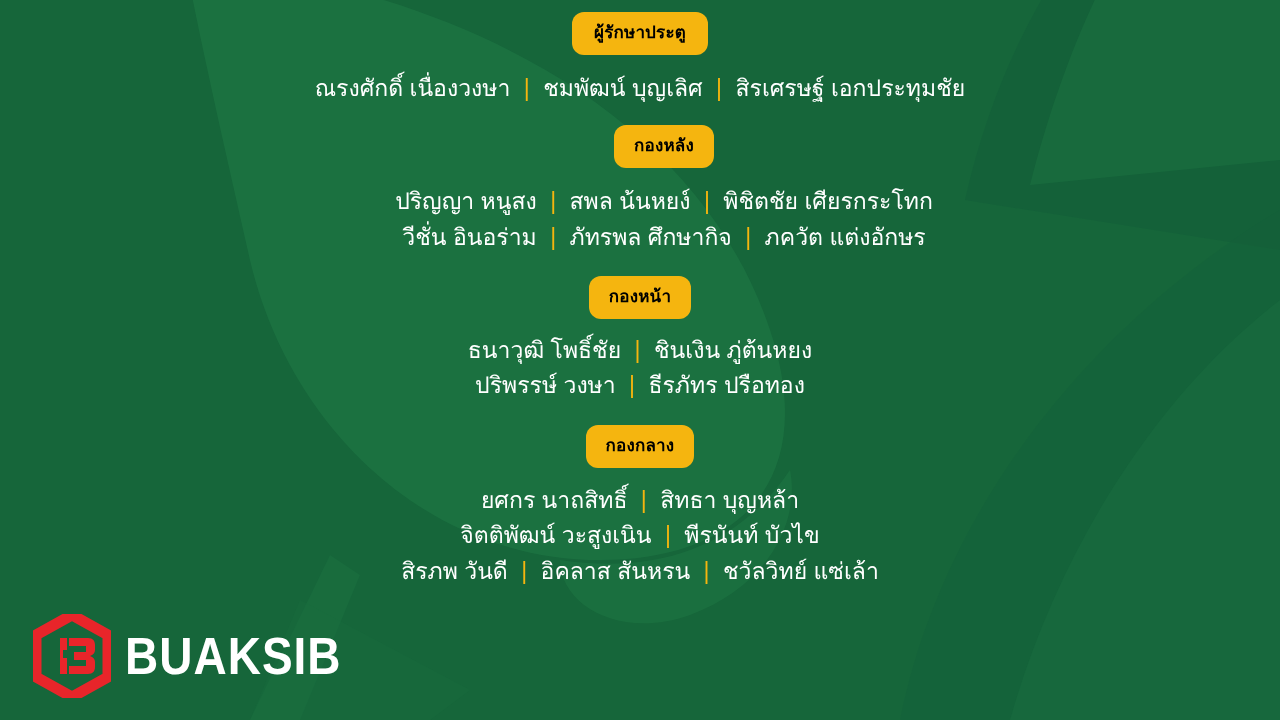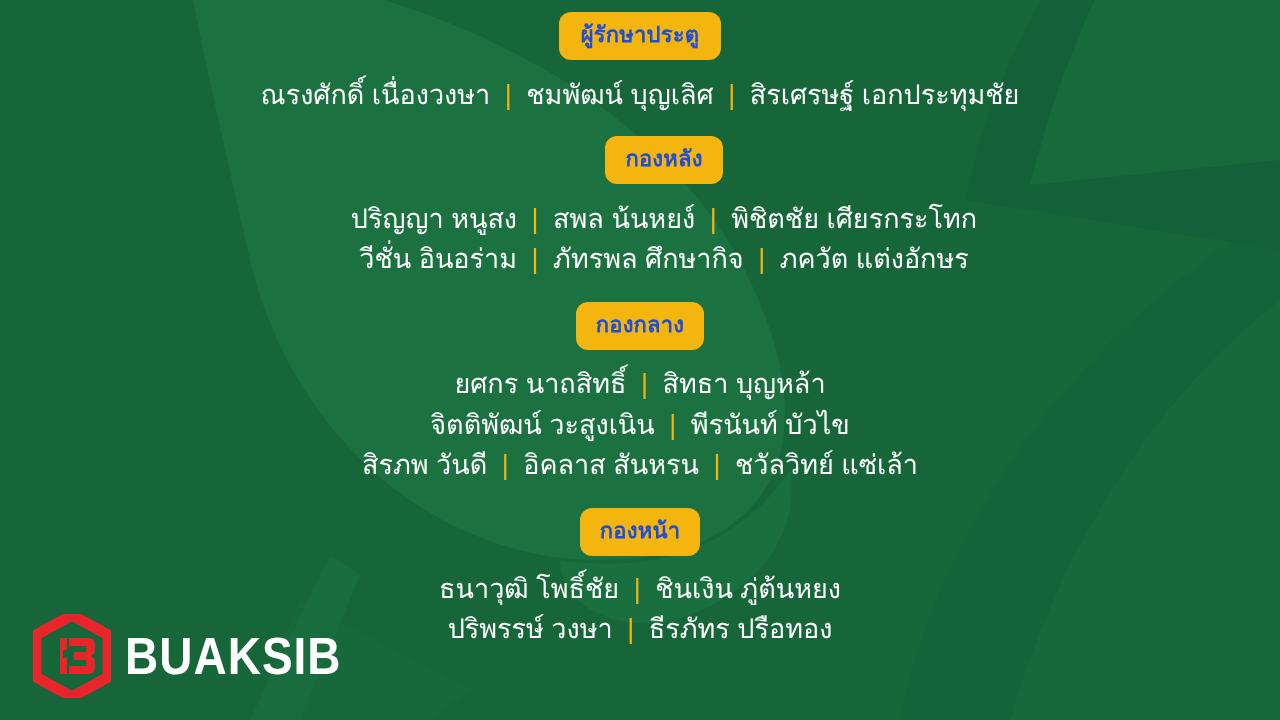--- a/index.html
+++ b/index.html
@@ -47,44 +47,44 @@
   .section {
     width: 100%;
     display: flex;
     flex-direction: column;
     align-items: center;
   }
 
   .badge {
     display: inline-block;
     background: #F5B50F;
-    color: #1d4ed8;
+    color: #000000;
     font-weight: 700;
-    font-size: 22px;
+    font-size: 17px;
     line-height: 1;
     letter-spacing: 0.2px;
     padding: 12px 20px 14px 20px;
     border-radius: 12px;
     white-space: nowrap;
     text-align: center;
   }
 
   .badge-gk      { padding: 12px 22px 14px 22px; }
 
   .names {
     margin-top: 16px;
     display: flex;
     flex-direction: column;
     align-items: center;
     gap: 5px;
   }
 
   .name-row {
     color: #FFFFFF;
-    font-size: 27px;
+    font-size: 23px;
     line-height: 1.32;
     white-space: nowrap;
     text-align: center;
     font-weight: 400;
   }
 
   .sep {
     color: #F5B50F;
     font-weight: 400;
     padding: 0 7px;
@@ -172,55 +172,55 @@
         <div class="name-row">
           <span>วีชั่น อินอร่าม</span>
           <span class="sep">|</span>
           <span>ภัทรพล ศึกษากิจ</span>
           <span class="sep">|</span>
           <span>ภควัต แต่งอักษร</span>
         </div>
       </div>
     </div>
 
+    <div class="section s-fw">
+      <div class="badge">กองหน้า</div>
+      <div class="names">
+        <div class="name-row">
+          <span>ธนาวุฒิ โพธิ์ชัย</span>
+          <span class="sep">|</span>
+          <span>ชินเงิน ภู่ต้นหยง</span>
+        </div>
+        <div class="name-row">
+          <span>ปริพรรษ์ วงษา</span>
+          <span class="sep">|</span>
+          <span>ธีรภัทร ปรือทอง</span>
+        </div>
+      </div>
+    </div>
+
     <div class="section s-mf">
       <div class="badge">กองกลาง</div>
       <div class="names">
         <div class="name-row">
           <span>ยศกร นาถสิทธิ์</span>
           <span class="sep">|</span>
           <span>สิทธา บุญหล้า</span>
         </div>
         <div class="name-row">
           <span>จิตติพัฒน์ วะสูงเนิน</span>
           <span class="sep">|</span>
           <span>พีรนันท์ บัวไข</span>
         </div>
         <div class="name-row">
           <span>สิรภพ วันดี</span>
           <span class="sep">|</span>
           <span>อิคลาส สันหรน</span>
           <span class="sep">|</span>
           <span>ชวัลวิทย์ แซ่เล้า</span>
-        </div>
-      </div>
-    </div>
-
-    <div class="section s-fw">
-      <div class="badge">กองหน้า</div>
-      <div class="names">
-        <div class="name-row">
-          <span>ธนาวุฒิ โพธิ์ชัย</span>
-          <span class="sep">|</span>
-          <span>ชินเงิน ภู่ต้นหยง</span>
-        </div>
-        <div class="name-row">
-          <span>ปริพรรษ์ วงษา</span>
-          <span class="sep">|</span>
-          <span>ธีรภัทร ปรือทอง</span>
         </div>
       </div>
     </div>
 
   </div>
 
   <div id="logo">
     <svg id="logo-mark" width="78" height="84" viewBox="0 0 78 84" aria-hidden="true">
 
       <path d="M39 1 L75 21 L75 63 L39 83 L3 63 L3 21 Z" fill="none" stroke="#E8252A" stroke-width="11" stroke-linejoin="round"></path>

